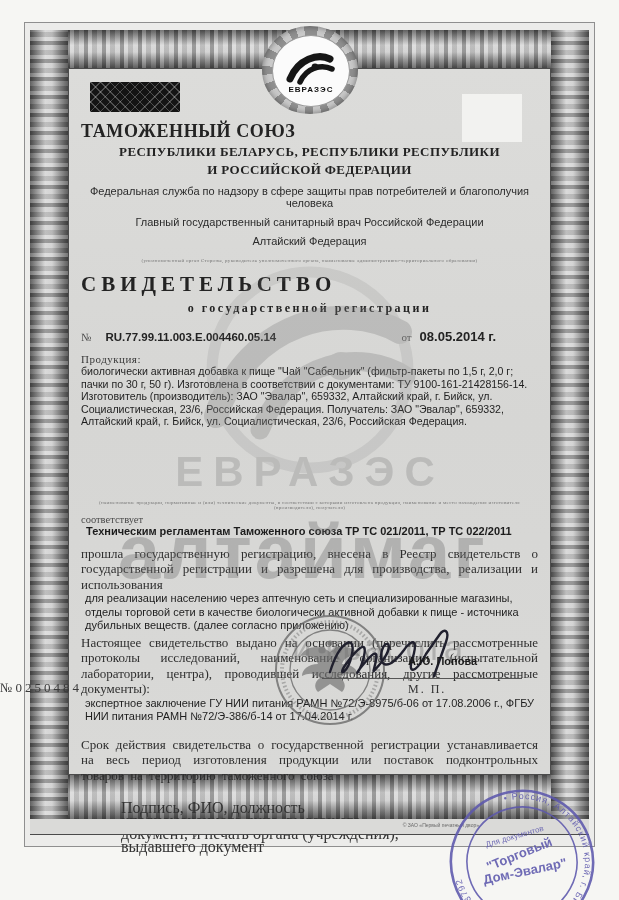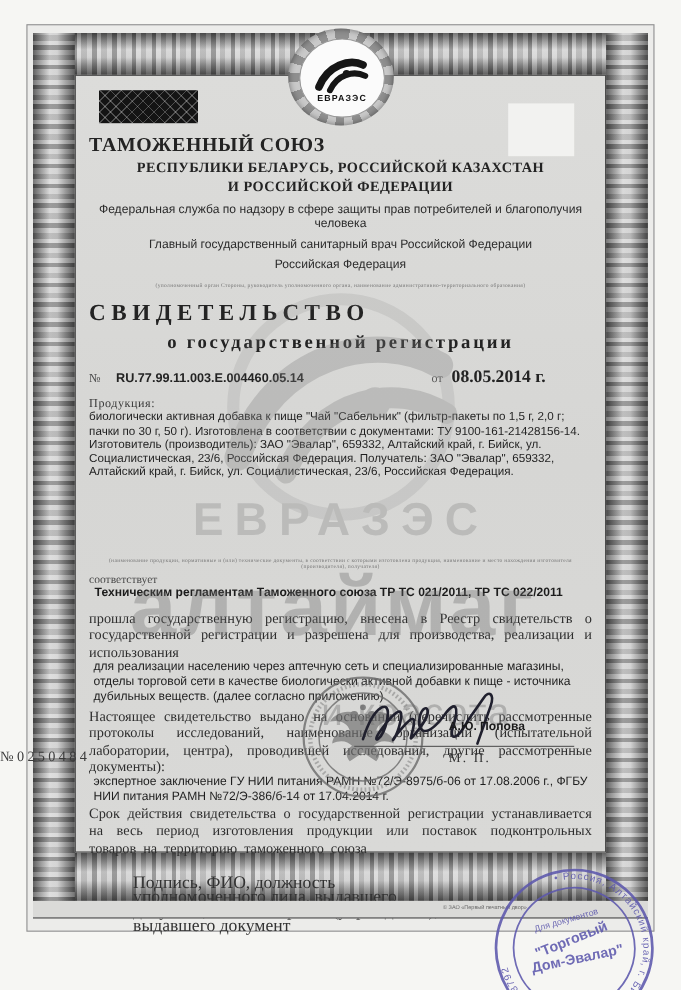--- a/index.html
+++ b/index.html
@@ -31,26 +31,26 @@
         border-bottom:1px solid #4a4a4a;z-index:2;}
   .printer-note{position:absolute;right:110px;top:3px;font-family:"Liberation Sans",sans-serif;
         font-size:5px;color:#6a6a6a;filter:blur(.2px);}
   
   .h-union{margin-top:52px;text-align:left;font-weight:bold;font-size:18px;letter-spacing:.6px;}
   .h-members{text-align:center;font-weight:bold;font-size:13px;letter-spacing:.4px;margin-top:2px;}
   .h-agency,.h-official,.h-country{font-family:"Liberation Sans",sans-serif;text-align:center;
         font-size:11px;color:#2b2b2b;margin-top:7px;}
   .fine{font-size:5px;color:#767676;text-align:center;letter-spacing:.3px;margin-top:11px;filter:blur(.3px);}
   .t-main{margin-top:9px;text-align:left;font-weight:bold;font-size:21px;letter-spacing:5px;}
-  .t-sub{margin-top:4px;text-align:center;font-weight:bold;font-size:17px;letter-spacing:2.5px;}
+  .t-sub{margin-top:4px;text-align:center;font-weight:bold;font-size:12px;letter-spacing:2.5px;}
   .reg-row{margin-top:13px;display:flex;align-items:baseline;font-size:11px;}
   .reg-no-label{color:#4a4a4a;margin-right:14px;}
   .reg-number{font-family:Liberation Sans, sans-serif;font-weight:bold;font-size:11.5px;}
   .reg-from{margin-left:auto;color:#5a5a5a;margin-right:8px;}
-  .reg-date{font-family:Liberation Serif, serif;font-weight:bold;font-size:16px;margin-right:42px;}
+  .reg-date{font-family:Liberation Sans, sans-serif;font-weight:bold;font-size:13px;margin-right:42px;}
   .prod-label{margin-top:9px;font-size:11px;color:#3a3a3a;letter-spacing:.5px;}
   .prod-desc{font-family:"Liberation Sans",sans-serif;font-size:10.6px;line-height:12.6px;color:#1f1f1f;}
   .wm-gap{height:72px;}
   .serif-para{font-size:13px;line-height:15.5px;text-align:justify;word-spacing:3px;color:#2e2e2e;}
   .sans-para{font-family:"Liberation Sans",sans-serif;font-size:11px;line-height:13.5px;color:#1e1e1e;margin-left:4px;}
   .compl-label{font-size:10.5px;color:#4a4a4a;margin-top:4px;}
   .compl-regs{font-family:Liberation Sans, sans-serif;font-weight:bold;font-size:11px;margin-left:5px;color:#1c1c1c;}
   .sig-caption{font-size:16px;line-height:13px;width:300px;margin-top:18px;color:#333;margin-left:40px;}
   
   .redacted-bar{position:absolute;top:82px;left:90px;width:90px;height:30px;z-index:5;
@@ -100,25 +100,25 @@
     <path d="M82 172 C112 100 185 90 228 118" stroke="#7e7e7e" stroke-width="19" fill="none" stroke-linecap="round"></path>
     <circle cx="163" cy="108" r="14" fill="#7e7e7e"></circle>
     <text x="132" y="228" text-anchor="middle" font-family="Liberation Sans, sans-serif" font-weight="bold" font-size="42" letter-spacing="10" fill="#7e7e7e">ЕВРАЗЭС</text>
   </svg>
   <div class="wm-shop">алтаймаг</div>
   <div class="wm-tagline">и красота</div>
 
   <div class="paper">
     <div class="content">
       <div class="h-union">ТАМОЖЕННЫЙ СОЮЗ</div>
-      <div class="h-members">РЕСПУБЛИКИ БЕЛАРУСЬ, РОССИЙСКОЙ КАЗАХСТАН</div>
+      <div class="h-members">РЕСПУБЛИКИ БЕЛАРУСЬ, РЕСПУБЛИКИ РЕСПУБЛИКИ</div>
       <div class="h-members">И РОССИЙСКОЙ ФЕДЕРАЦИИ</div>
       <div class="h-agency">Федеральная служба по надзору в сфере защиты прав потребителей и благополучия человека</div>
       <div class="h-official">Главный государственный санитарный врач Российской Федерации</div>
-      <div class="h-country">Российская Федерация</div>
+      <div class="h-country">Алтайский Федерация</div>
       <div class="fine">(уполномоченный орган Стороны, руководитель уполномоченного органа, наименование административно-территориального образования)</div>
 
       <div class="t-main">СВИДЕТЕЛЬСТВО</div>
       <div class="t-sub">о государственной регистрации</div>
 
       <div class="reg-row">
         <span class="reg-no-label">№</span>
         <span class="reg-number">RU.77.99.11.003.E.004460.05.14</span>
         <span class="reg-from">от</span>
         <span class="reg-date">08.05.2014 г.</span>
@@ -130,21 +130,21 @@
       <div class="wm-gap"></div>
 
       <div class="fine" style="margin-top:0;">(наименование продукции, нормативные и (или) технические документы, в соответствии с которыми изготовлена продукция, наименование и место нахождения изготовителя (производителя), получателя)</div>
       <div class="compl-label">соответствует</div>
       <div class="compl-regs">Техническим регламентам Таможенного союза ТР ТС 021/2011, ТР ТС 022/2011</div>
 
       <div class="serif-para" style="margin-top:9px;">прошла государственную регистрацию, внесена в Реестр свидетельств о государственной регистрации и разрешена для производства, реализации и использования</div>
       <div class="sans-para">для реализации населению через аптечную сеть и специализированные магазины, отделы торговой сети в качестве биологически активной добавки к пище - источника дубильных веществ. (далее согласно приложению)</div>
       <div class="serif-para" style="margin-top:2px;">Настоящее свидетельство выдано на основании (перечислить рассмотренные протоколы исследований, наименование организации (испытательной лаборатории, центра), проводившей исследования, другие рассмотренные документы):</div>
       <div class="sans-para">экспертное заключение ГУ НИИ питания РАМН №72/Э-8975/б-06 от 17.08.2006 г., ФГБУ НИИ питания РАМН №72/Э-386/б-14 от 17.04.2014 г.</div>
-      <div class="serif-para" style="">Срок действия свидетельства о государственной регистрации устанавливается на весь период изготовления продукции или поставок подконтрольных товаров на территорию таможенного союза</div>
+      <div class="serif-para" style="margin-top:13px;">Срок действия свидетельства о государственной регистрации устанавливается на весь период изготовления продукции или поставок подконтрольных товаров на территорию таможенного союза</div>
 
       <div class="sig-caption">Подпись, ФИО, должность уполномоченного лица, выдавшего документ, и печать органа (учреждения), выдавшего документ</div>
     </div>
   </div>
 
   <div class="sub-strip">
     <div class="printer-note">© ЗАО «Первый печатный двор»</div>
   </div>
 
   <div class="redacted-bar"></div>

